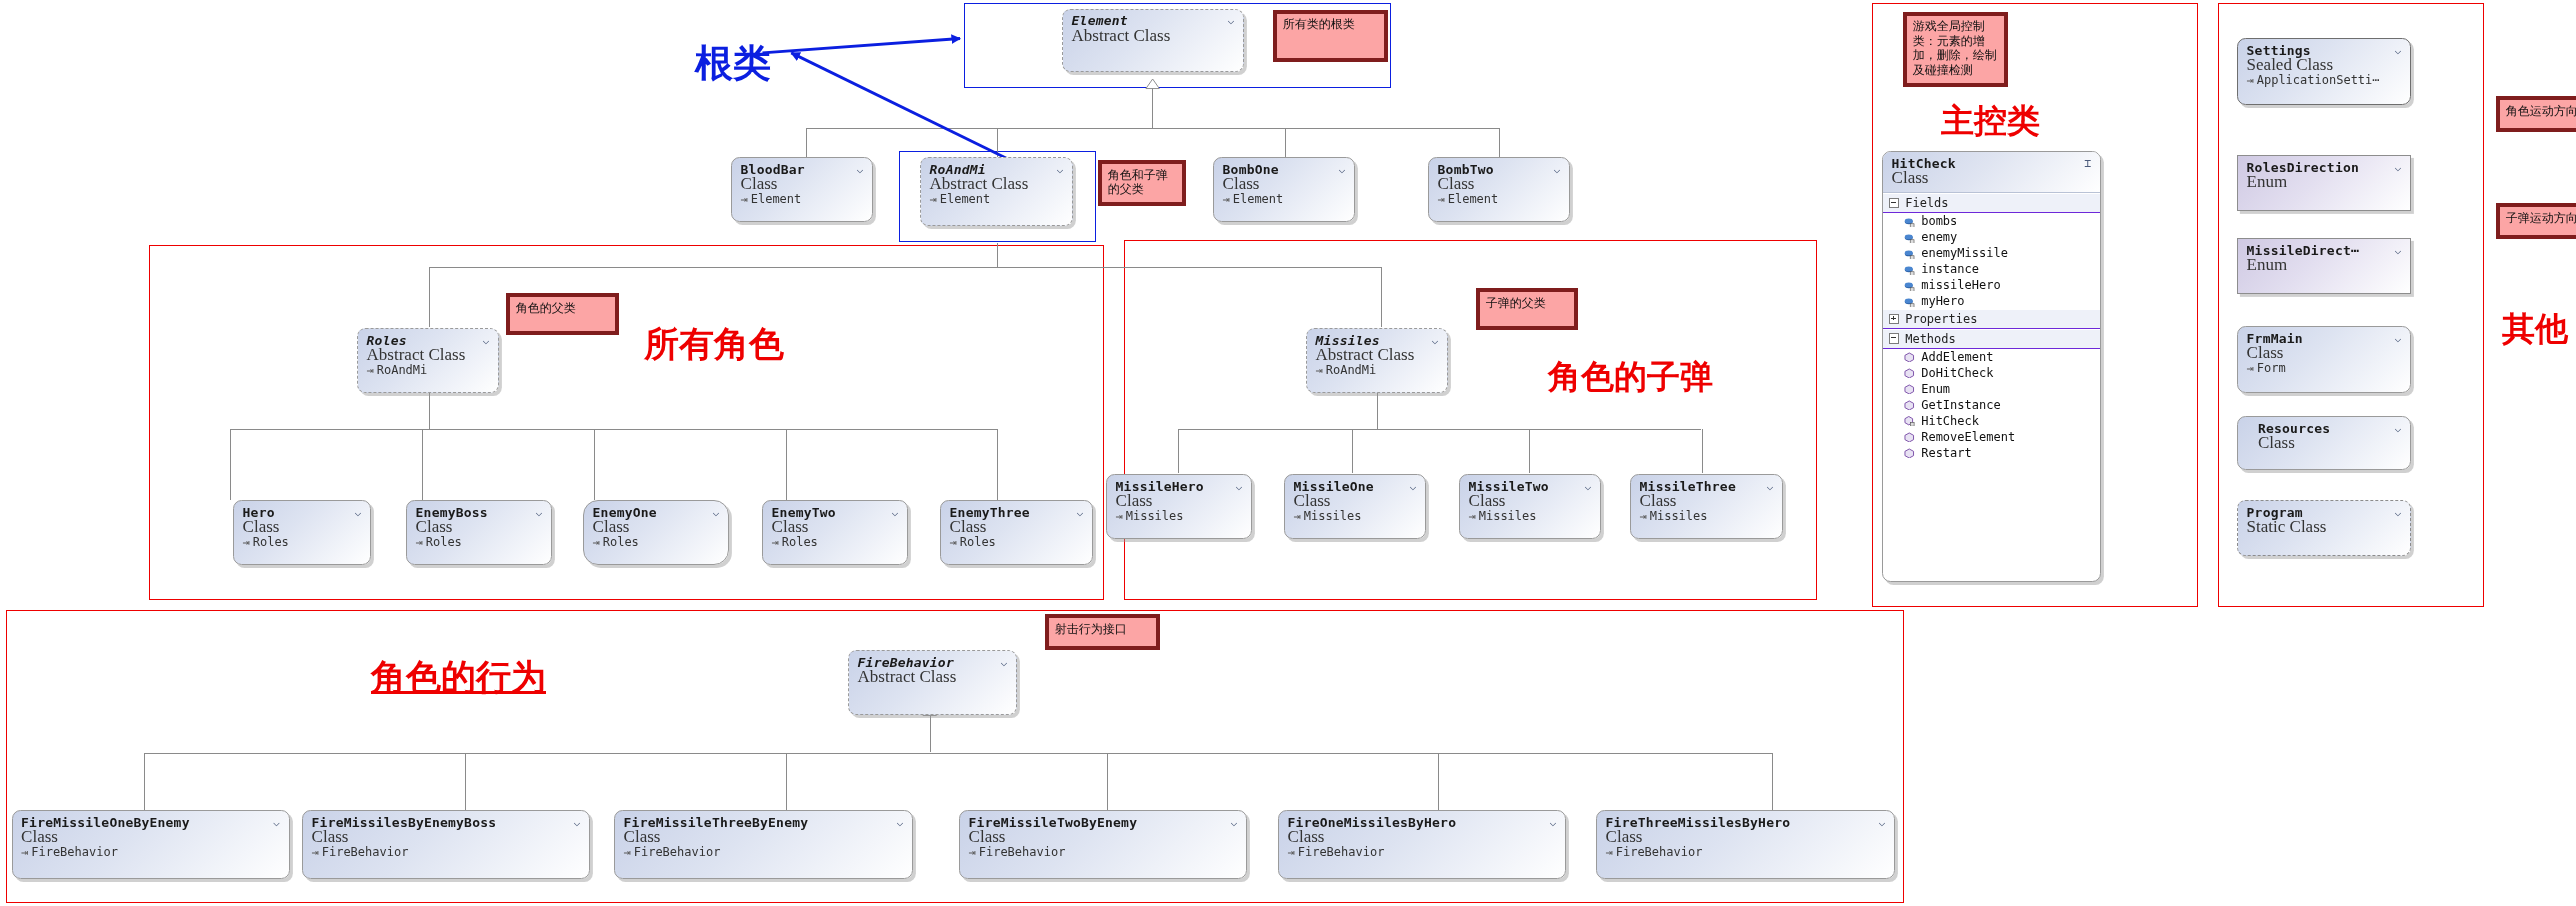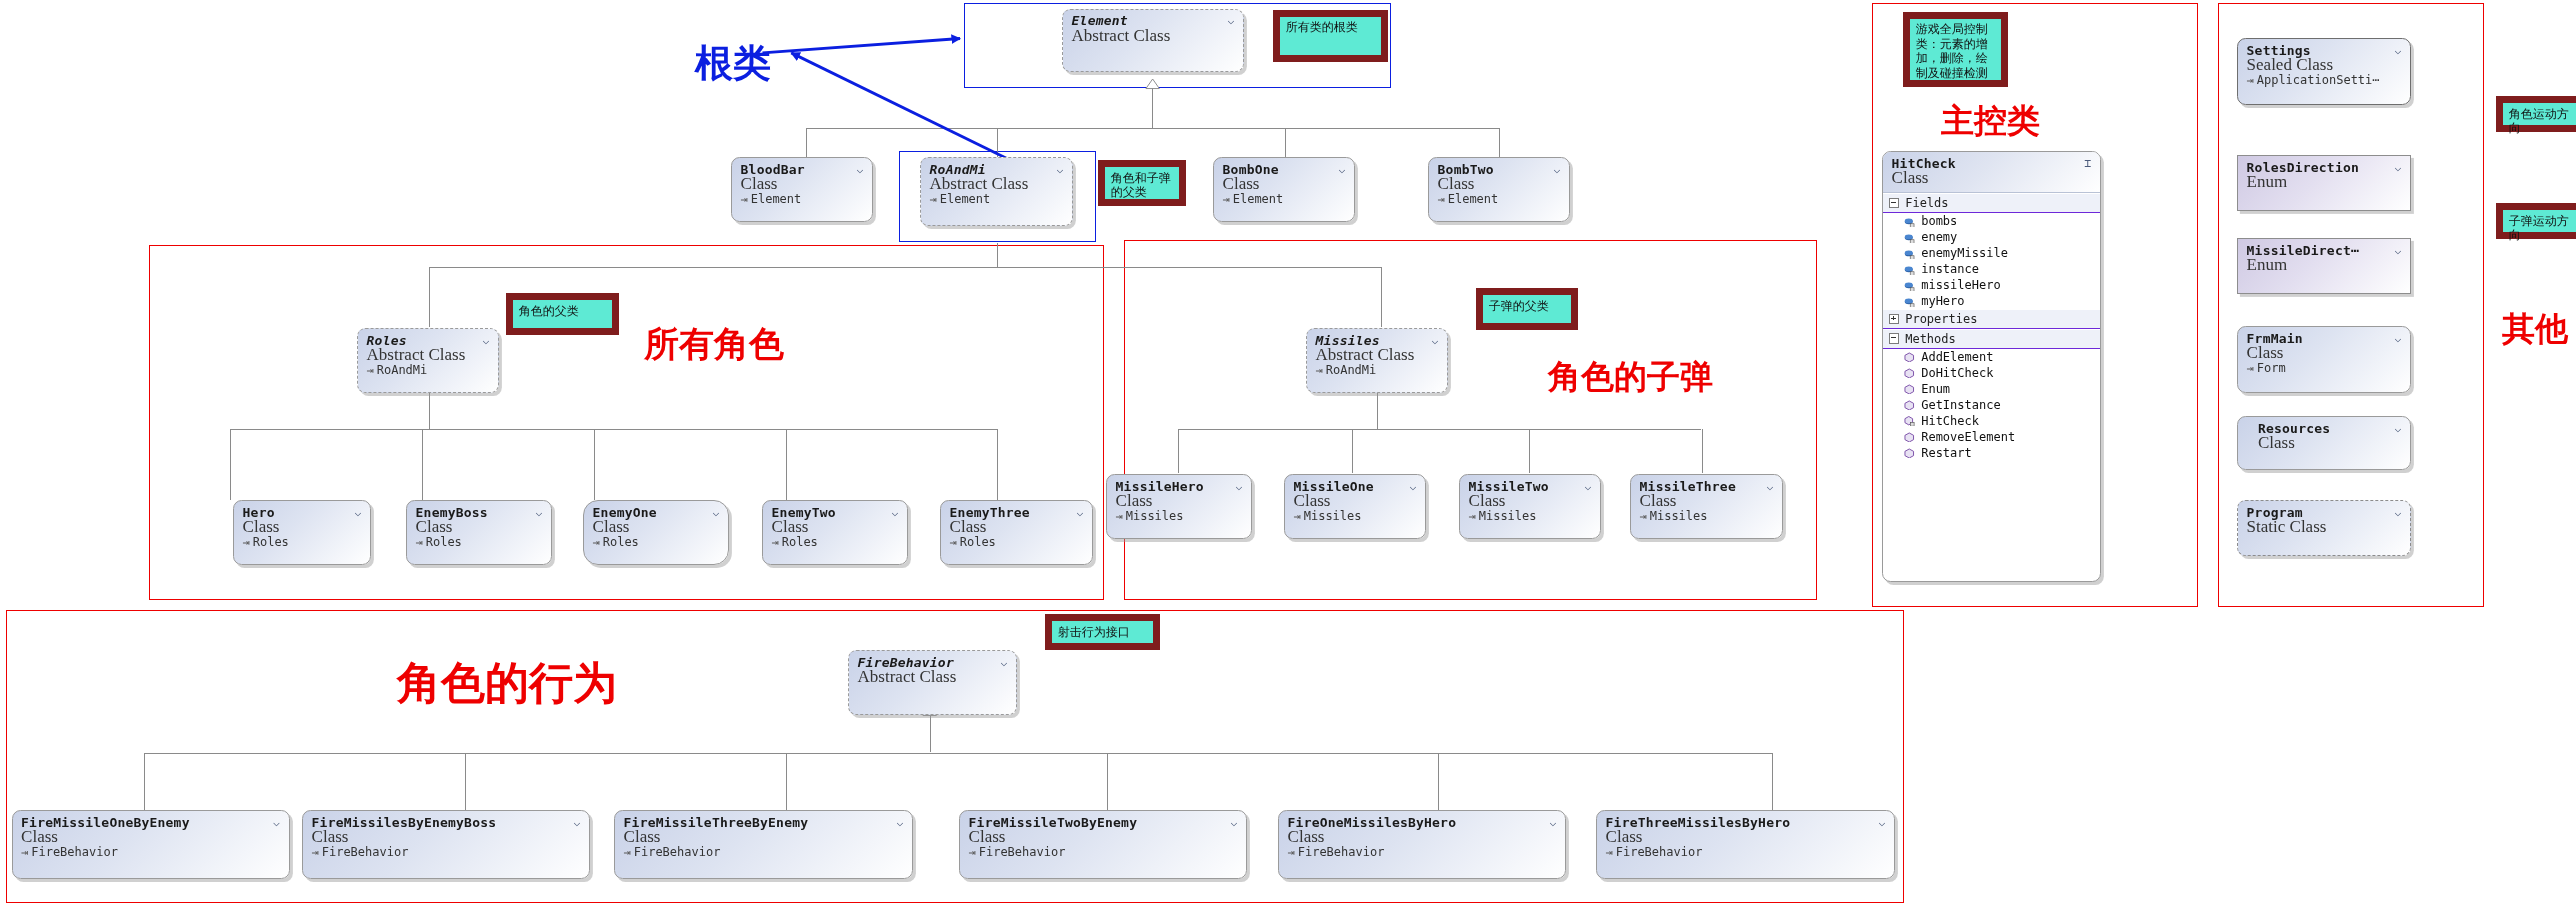--- a/index.html
+++ b/index.html
@@ -47,22 +47,22 @@
   .pm{width:8.6px;height:8.6px;border:1px solid #7b7b7b;background:#fff;position:relative;
       flex:0 0 auto;}
   .pm::before{content:"";position:absolute;left:1px;top:2.9px;width:4.8px;height:1px;background:#333;}
   .pm.plus::after{content:"";position:absolute;left:2.9px;top:1px;width:1px;height:4.8px;background:#333;}
   .mem{font-size:12px;color:#111;padding:1px 5.8px 1px 21px;display:flex;align-items:center;gap:6.7px;
        background:#fff;white-space:nowrap;}
   .ico-field{width:10.5px;height:9.6px;flex:0 0 auto;position:relative;}
   .ico-meth{width:10.5px;height:10.5px;flex:0 0 auto;position:relative;}
 
   
-  .note{position:absolute;box-sizing:border-box;background:#5eead4;
-        border:7px solid #7f1d1d;color:#111;font-size:12px;line-height:14.4px;
+  .note{position:absolute;box-sizing:border-box;background:#fca5a5;
+        border:4px solid #7f1d1d;color:#111;font-size:12px;line-height:14.4px;
         padding:3.8px 5.8px;}
 
   
   .frame{position:absolute;box-sizing:border-box;border:1.9px solid #ee0000;}
   .frame.blue{border:1.9px solid #0b1fe0;}
 
   
   .cap{position:absolute;font-family:"DejaVu Sans","Liberation Sans",sans-serif;
        font-weight:bold;white-space:nowrap;}
   .cap.red{color:#ee0000;}
@@ -148,21 +148,21 @@
     </defs>
     <line x1="795" y1="55" x2="1001" y2="40" stroke="#0b1fe0" stroke-width="3" marker-end="url(#bluearrow)"></line>
     <line x1="1060" y1="170" x2="825" y2="55" stroke="#0b1fe0" stroke-width="3" marker-end="url(#bluearrow)"></line>
   </svg>
 
   <div class="cap blue" style="left:695px;top:38px;font-size:38px;">根类</div>
   <div class="cap red" style="left:644px;top:321px;font-size:35px;">所有角色</div>
   <div class="cap red" style="left:1548px;top:355px;font-size:33px;">角色的子弹</div>
   <div class="cap red" style="left:1941px;top:99px;font-size:33px;">主控类</div>
   <div class="cap red" style="left:2502px;top:307px;font-size:33px;">其他</div>
-  <div class="cap red" style="left:397px;top:654px;font-size:44px;">角色的行为</div>
+  <div class="cap red" style="left:371px;top:654px;font-size:35px;text-decoration:underline;">角色的行为</div>
 
   <div class="note" style="left:1273px;top:9.6px;width:115px;height:52px;">所有类的根类</div>
   <div class="note" style="left:1098px;top:160px;width:88px;height:46px;">角色和子弹的父类</div>
   <div class="note" style="left:506px;top:293px;width:113px;height:42px;">角色的父类</div>
   <div class="note" style="left:1476px;top:288px;width:102px;height:42px;">子弹的父类</div>
   <div class="note" style="left:1903px;top:11.5px;width:105px;height:75px;">游戏全局控制类：元素的增加，删除，绘制及碰撞检测</div>
   <div class="note" style="left:2496px;top:96px;width:92px;height:36px;">角色运动方向</div>
   <div class="note" style="left:2496px;top:203px;width:92px;height:36px;">子弹运动方向</div>
   <div class="note" style="left:1045px;top:614px;width:115px;height:36px;">射击行为接口</div>
 

